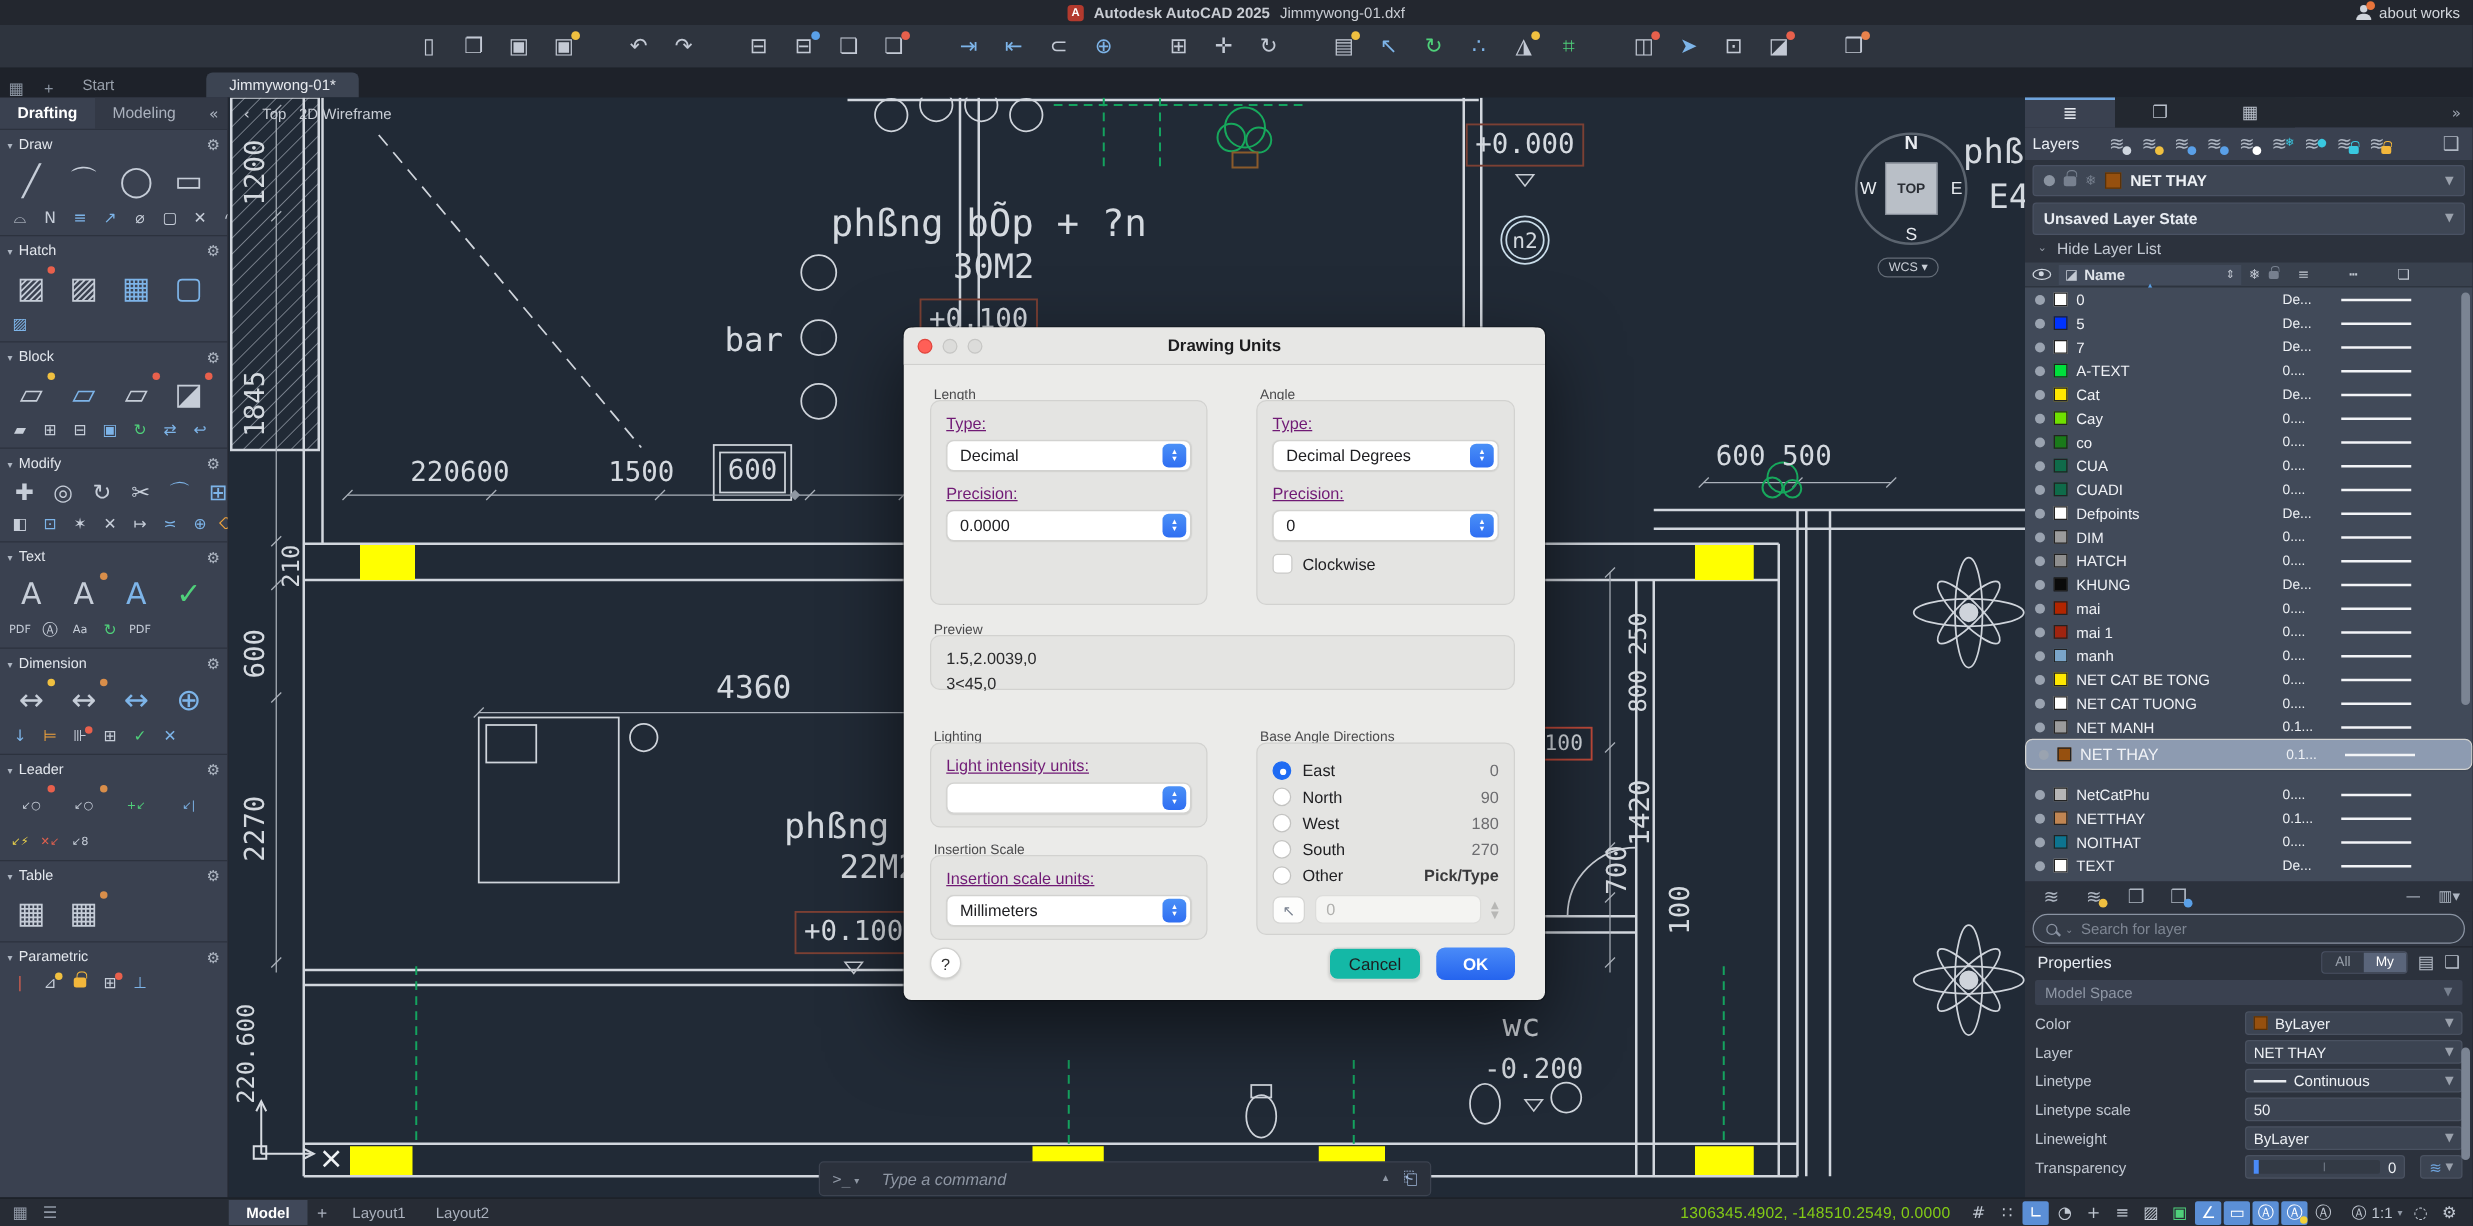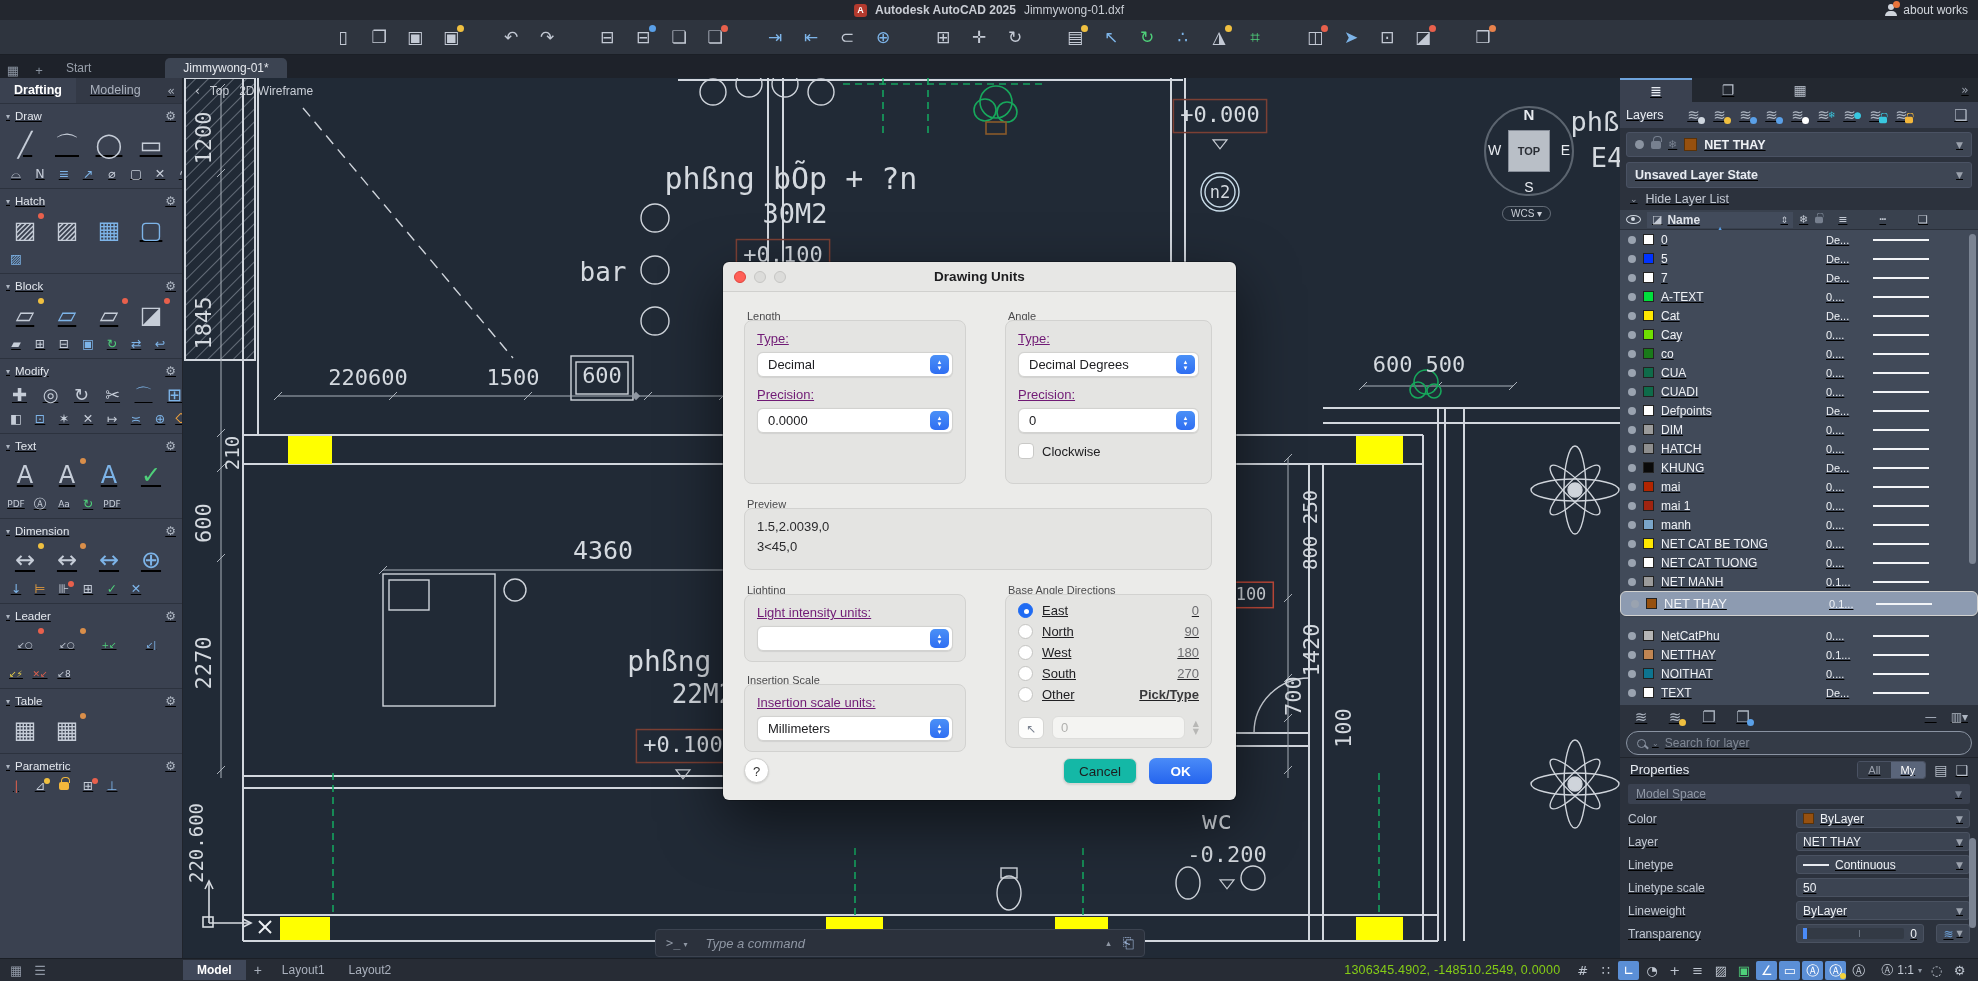--- a/index.html
+++ b/index.html
@@ -27,21 +27,21 @@
   .c-blu{color:#7db4e8!important;} .c-grn{color:#4fd07a!important;} .c-org{color:#f0a33c!important;}
   .c-yel{color:#ecd24a!important;} .c-red{color:#e0604e!important;}
 
   #tabrow { position:absolute; top:55px; left:0; right:0; height:23px; background:#1e222a;
     display:flex; align-items:flex-end; color:#9aa1ac; font-size:12px;}
   #tabrow .tico{ width:26px; text-align:center; font-size:13px; color:#8a93a0;}
   #tabrow .start { padding:3px 14px; }
   #tabrow .doctab { background:#3c4452; color:#e6e9ee; padding:3px 18px; border-radius:5px 5px 0 0; margin-left:60px;}
 
   
-  #main { position:absolute; top:78px; left:0; right:0; bottom:23px; display:flex;text-decoration:underline; }
+  #main { position:absolute; top:78px; left:0; right:0; bottom:23px; display:flex; }
 
   
   #palette { width:183px; background:#3a4150; border-right:1px solid #20242c; color:#dfe3e9; flex:none; overflow:hidden;}
   #paltabs { display:flex; height:25px; font-size:12.5px; }
   #paltabs .ptab { padding:5px 14px; }
   #paltabs .ptab.on { color:#fff; font-weight:bold;}
   #paltabs .ptab.off { background:#333946; color:#aab1bd; flex:1;}
   #paltabs .pcol { width:22px; background:#333946; color:#aab1bd; text-align:center; line-height:25px;}
   .psec { border-top:1px solid #2c323e; padding:3px 6px 5px 6px;}
   .phead { display:flex; align-items:center; font-size:11.5px; color:#e3e7ed; height:18px;}
@@ -180,33 +180,33 @@
   .gsec { position:absolute; font-size:11px; color:#4a4a4c;}
   .gbox { position:absolute; background:#e4e4e2; border:1px solid #d2d2d0; border-radius:8px; padding:10px 12px;}
   .flab { font-size:13px; color:#701a75; margin-bottom:6px;text-decoration:underline;}
   .sel { height:25px; background:#fff; border:1px solid #d2d2d0; border-radius:6px; display:flex; align-items:center;
     padding:0 3px 0 10px; font-size:13px; box-shadow:0 .5px 1px rgba(0,0,0,.08); margin-bottom:10px;}
   .sel .step { margin-left:auto; width:19px; height:19px; border-radius:5px;
     background:linear-gradient(#4a90f7,#2f6ef2); color:#fff; display:flex; flex-direction:column;
     align-items:center; justify-content:center; font-size:6px; line-height:6px;}
   .chkrow { display:flex; align-items:center; gap:8px; margin-top:4px;}
   .chk { width:16px; height:16px; background:#fff; border:1px solid #c9c9c7; border-radius:4px;}
-  .radrow { display:flex; align-items:flex-start; height:21px; gap:9px;text-decoration:underline;}
+  .radrow { display:flex; align-items:flex-end; height:21px; gap:9px;}
   .rad { width:15px; height:15px; border-radius:50%; background:#fff; border:1px solid #c4c4c2; flex:none; position:relative;}
   .rad.on { background:#1f6bf3; border-color:#1f6bf3;}
   .rad.on::after { content:""; position:absolute; width:5px; height:5px; background:#fff; border-radius:50%; left:5px; top:5px;}
   .radrow .rv { margin-left:auto; color:#6d6d70;}
   .radrow .rv.b { font-weight:bold; color:#3a3a3c;}
   #otherrow { display:flex; align-items:center; gap:8px; margin-top:8px;}
   #pickbtn { width:26px; height:22px; background:#fdfdfc; border:1px solid #d5d5d3; border-radius:6px;
     text-align:center; line-height:22px; color:#7a8290; font-size:12px;}
   #otherval { flex:1; height:23px; background:#f4f4f2; border:1px solid #dddddb; border-radius:6px;
     color:#b0b0ae; display:flex; align-items:center; padding:0 8px;}
   #otherstep { color:#b7b7b5; font-size:8px; line-height:8px; text-align:center;}
-  #prevbox { position:absolute; left:21px; top:246px; width:468px; height:62px; background:#e4e4e2;
+  #prevbox { position:absolute; left:21px; top:246px; width:468px; height:44px; background:#e4e4e2;
     border:1px solid #d2d2d0; border-radius:8px; padding:8px 12px; font-size:13px; color:#2a2a2c; line-height:20px;}
   #helpbtn { position:absolute; left:21px; top:496px; width:25px; height:25px; border-radius:50%; background:#fff;
     border:1px solid #d0d0ce; box-shadow:0 1px 2px rgba(0,0,0,.12); text-align:center; line-height:25px; font-size:13px; color:#333;}
   .dbtn { position:absolute; top:496px; height:26px; border-radius:7px; font-size:13.5px; display:flex;
     align-items:center; justify-content:center;}
   #cancelbtn { left:340px; width:74px; background:#14b8a6; border:1px solid #d6d6d4; box-shadow:0 1px 2px rgba(0,0,0,.1); color:#1d1d1f;}
   #okbtn { left:426px; width:63px; background:linear-gradient(#4a8bf8,#2564ee); color:#fff; font-weight:bold;}
 </style>
 </head>
 <body>

